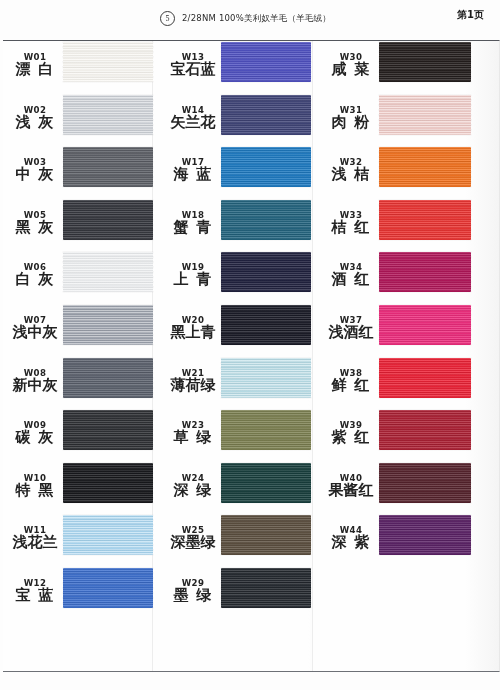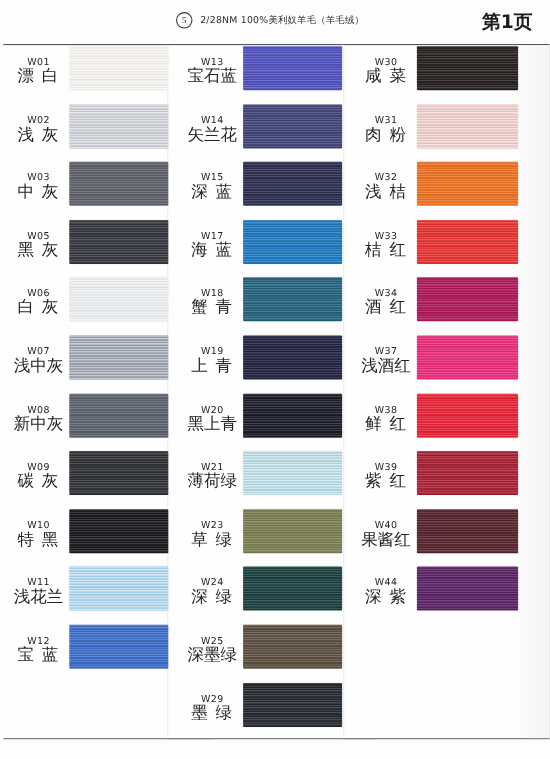--- a/index.html
+++ b/index.html
@@ -44,21 +44,21 @@
   #header-spec {
     font-size: 8.5px;
     color: #2b2b2b;
     letter-spacing: 0.2px;
     font-family: "DejaVu Sans", sans-serif;
   }
   #page-label {
     position: absolute;
     right: 16px;
     top: 8px;
-    font-size: 17px;
+    font-size: 10px;
     color: #1c1c1c;
     font-weight: bold;
     font-family: "DejaVu Sans", sans-serif;
   }
 
   
   .panel {
     position: absolute;
     top: 40px;
     height: 632px;
@@ -93,20 +93,21 @@
     top: 40px;
     height: 632px;
   }
   #column-1 { left: 8px;   width: 186px; }
   #column-2 { left: 166px; width: 186px; }
   #column-3 { left: 324px; width: 176px; }
 
   .entry {
     position: relative;
     height: 52.6px;
+    font-weight: bold;
   }
 
   .labels {
     position: absolute;
     left: 0;
     top: 11px;
     width: 54px;
     text-align: center;
     color: #232323;
   }
@@ -286,27 +287,20 @@
     </div>
     <div class="entry">
       <div class="labels">
         <div class="code">W14</div>
         <div class="cname tight">矢兰花</div>
       </div>
       <div class="swatch" style="background: rgb(63, 68, 120);"></div>
     </div>
     <div class="entry">
       <div class="labels">
-        <div class="code">W15</div>
-        <div class="cname">深 蓝</div>
-      </div>
-      <div class="swatch" style="background: rgb(42, 44, 78);"></div>
-    </div>
-    <div class="entry">
-      <div class="labels">
         <div class="code">W17</div>
         <div class="cname">海 蓝</div>
       </div>
       <div class="swatch" style="background: rgb(29, 123, 196);"></div>
     </div>
     <div class="entry">
       <div class="labels">
         <div class="code">W18</div>
         <div class="cname">蟹 青</div>
       </div>

